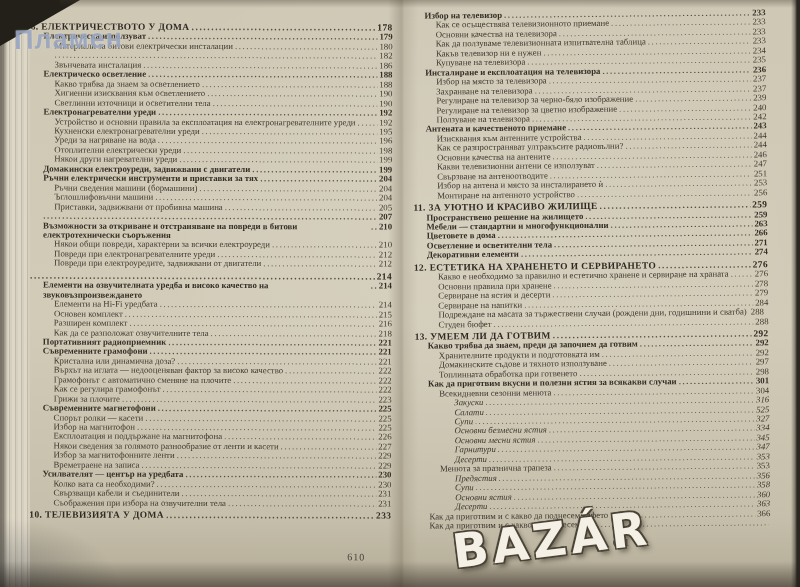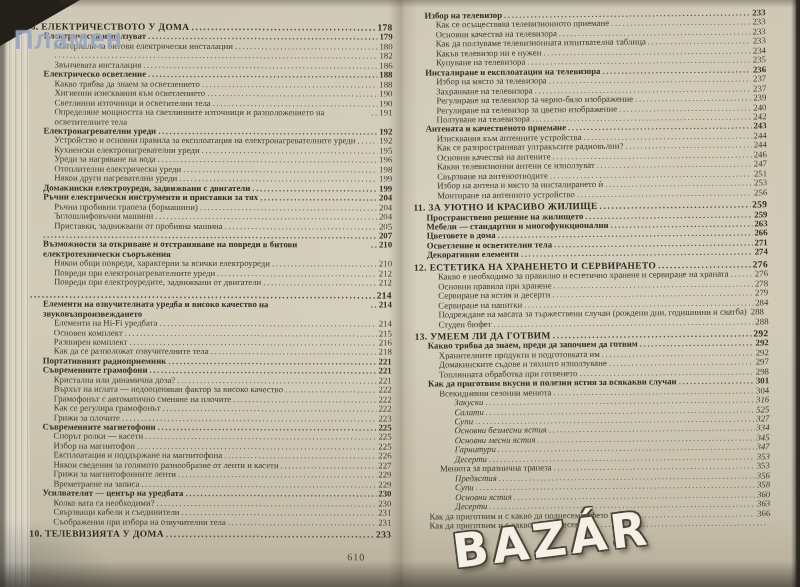--- a/index.html
+++ b/index.html
@@ -100,25 +100,20 @@
       <div class="e l2">
         <span class="t">Хигиенни изисквания към осветлението</span>
         <span class="dots"></span>
         <span class="pg">190</span>
       </div>
       <div class="e l2">
         <span class="t">Светлинни източници и осветителни тела</span>
         <span class="dots"></span>
         <span class="pg">190</span>
       </div>
-      <div class="e l2">
-        <span class="t">Определяне мощността на светлинните източници и разположението на осветителните тела</span>
-        <span class="dots"></span>
-        <span class="pg">191</span>
-      </div>
       <div class="e l1 b">
         <span class="t">Електронагревателни уреди</span>
         <span class="dots"></span>
         <span class="pg">192</span>
       </div>
       <div class="e l2">
         <span class="t">Устройство и основни правила за експлоатация на електронагревателните уреди</span>
         <span class="dots"></span>
         <span class="pg">192</span>
       </div>
@@ -146,21 +141,21 @@
         <span class="t">Домакински електроуреди, задвижвани с двигатели</span>
         <span class="dots"></span>
         <span class="pg">199</span>
       </div>
       <div class="e l1 b">
         <span class="t">Ръчни електрически инструменти и приставки за тях</span>
         <span class="dots"></span>
         <span class="pg">204</span>
       </div>
       <div class="e l2">
-        <span class="t">Ръчни пробивни трапеза (бормашини)</span>
+        <span class="t">Ръчни сведения машини (бормашини)</span>
         <span class="dots"></span>
         <span class="pg">204</span>
       </div>
       <div class="e l2">
         <span class="t">Ъглошлифовъчни машини</span>
         <span class="dots"></span>
         <span class="pg">204</span>
       </div>
       <div class="e l2">
         <span class="t">Приставки, задвижвани от пробивна машина</span>
@@ -274,21 +269,21 @@
         <span class="t">Експлоатация и поддържане на магнитофона</span>
         <span class="dots"></span>
         <span class="pg">226</span>
       </div>
       <div class="e l2">
         <span class="t">Някои сведения за голямото разнообразие от ленти и касети</span>
         <span class="dots"></span>
         <span class="pg">227</span>
       </div>
       <div class="e l2">
-        <span class="t">Грижи за магнитофонните ленти</span>
+        <span class="t">Избор за магнитофонните ленти</span>
         <span class="dots"></span>
         <span class="pg">229</span>
       </div>
       <div class="e l2">
         <span class="t">Времетраене на записа</span>
         <span class="dots"></span>
         <span class="pg">229</span>
       </div>
       <div class="e l1 b">
         <span class="t">Усилвателят — център на уредбата</span>

